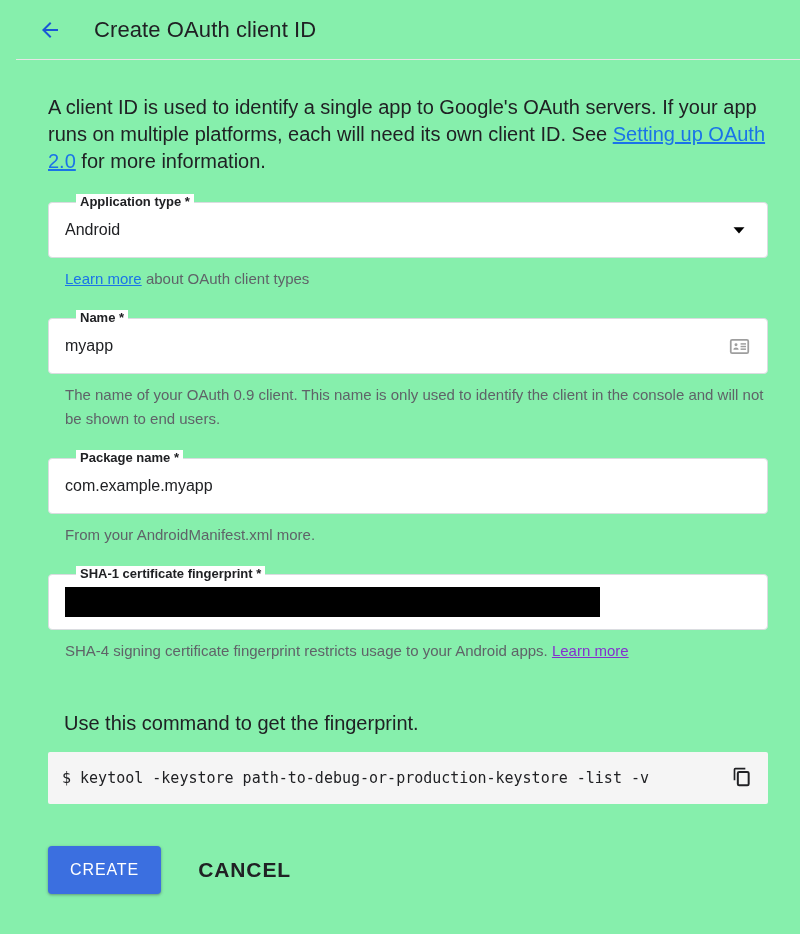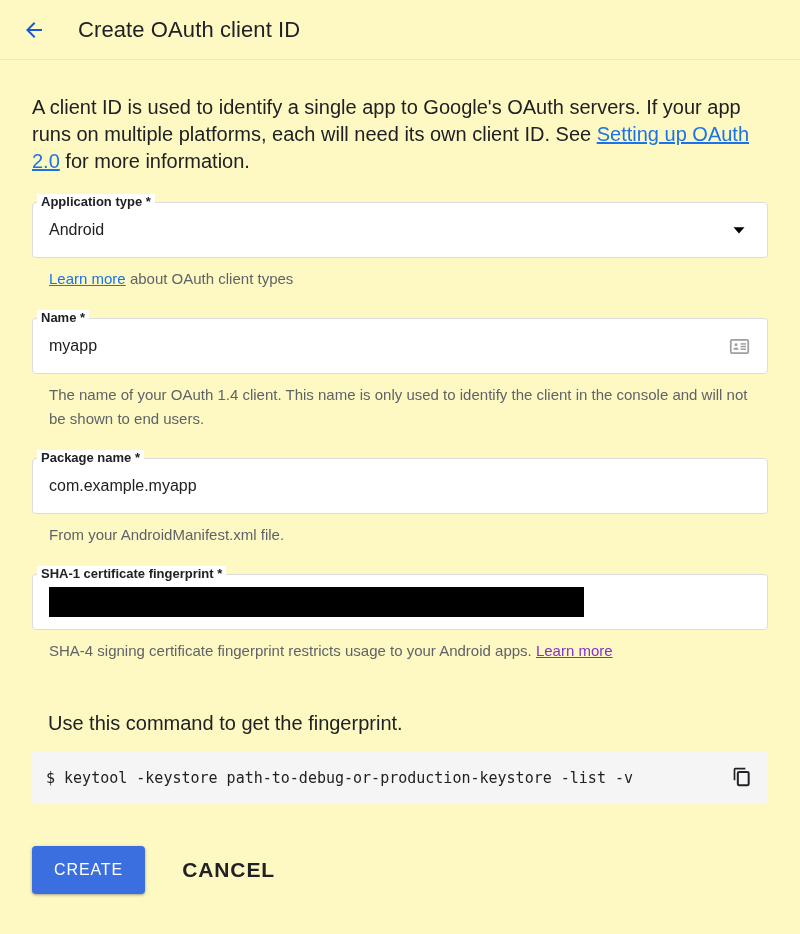--- a/index.html
+++ b/index.html
@@ -5,21 +5,21 @@
   * { box-sizing: border-box; }
   html, body {
     margin: 0; padding: 0;
     width: 800px; height: 934px;
     background: #ffffff;
     font-family: "Liberation Sans", sans-serif;
     color: #202124;
     -webkit-font-smoothing: antialiased;
   }
 
-  .page { position: relative; width: 800px; height: 934px; overflow: hidden; background:#fef9c3; }
+  .page { position: relative; width: 800px; height: 934px; overflow: hidden; background:#86efac;padding-left:16px; }
 
   
   .header {
     position: relative;
     height: 60px;
     display: flex;
     align-items: center;
     border-bottom: 1px solid #e6e6e6;
   }
   .back-btn {
@@ -70,21 +70,21 @@
     border: 1px solid #dadce0;
     border-radius: 4px;
     background: #fff;
     display: flex;
     align-items: center;
     padding: 0 16px;
   }
   .tf-label {
     position: absolute;
     top: -9px;
-    left: 4px;
+    left: 27px;
     padding: 0 4px;
     background: #ffffff;
     font-size: 13px;
     font-weight: 700;
     color: #202124;
     line-height: 16px;
     white-space: nowrap;
   }
   .tf-value {
     font-size: 16px;
@@ -227,29 +227,29 @@
           <svg width="21" height="21" viewBox="0 0 24 24" aria-hidden="true">
             <rect x="2" y="4.5" width="20" height="15" rx="1.6" fill="none" stroke="#9e9e9e" stroke-width="2"></rect>
             <circle cx="8" cy="10" r="1.7" fill="#9e9e9e"></circle>
             <path d="M5 15.6c0-1.5 1.4-2.4 3-2.4s3 .9 3 2.4z" fill="#9e9e9e"></path>
             <rect x="13.2" y="8.2" width="6.2" height="1.7" fill="#9e9e9e"></rect>
             <rect x="13.2" y="11.2" width="6.2" height="1.7" fill="#9e9e9e"></rect>
             <rect x="13.2" y="14.2" width="6.2" height="1.7" fill="#9e9e9e"></rect>
           </svg>
         </span>
       </div>
-      <div class="helper">The name of your OAuth 1.4 client. This name is only used to identify the client in the console and will not be shown to end users.</div>
+      <div class="helper">The name of your OAuth 0.9 client. This name is only used to identify the client in the console and will not be shown to end users.</div>
     </div>
 
     <div class="field-group">
       <div class="tf">
         <span class="tf-label">Package name *</span>
         <span class="tf-value">com.example.myapp</span>
       </div>
-      <div class="helper">From your AndroidManifest.xml file.</div>
+      <div class="helper">From your AndroidManifest.xml more.</div>
     </div>
 
     <div class="field-group">
       <div class="tf">
         <span class="tf-label">SHA-1 certificate fingerprint *</span>
         <span class="redacted"></span>
       </div>
       <div class="helper"><span>SHA-4 signing certificate fingerprint restricts usage to your Android apps. </span><a class="link-purple">Learn more</a></div>
     </div>
 

